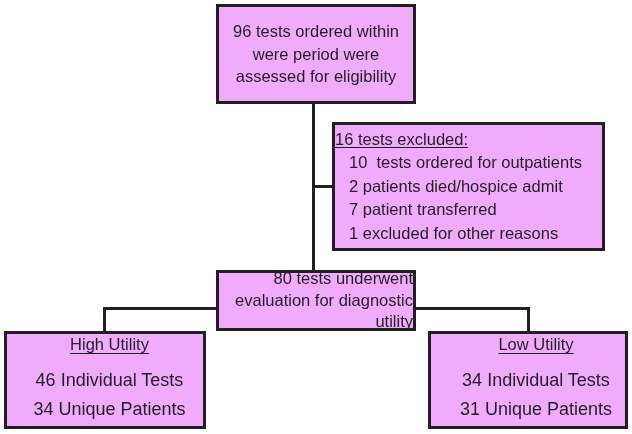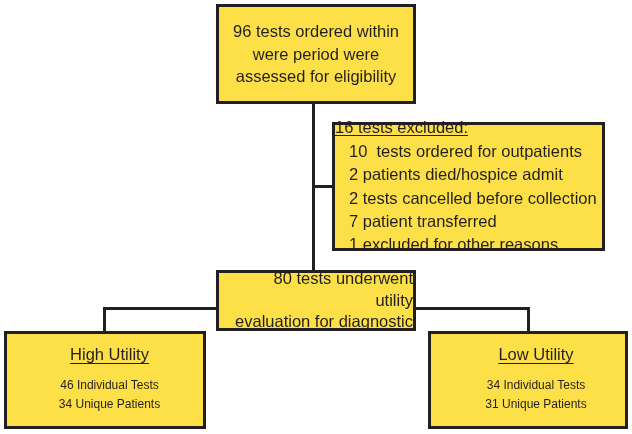--- a/index.html
+++ b/index.html
@@ -16,21 +16,21 @@
     position: relative;
     width: 632px;
     height: 434px;
     background: #ffffff;
     overflow: hidden;
   }
   .box {
     position: absolute;
     box-sizing: border-box;
     border: 3px solid #231f20;
-    background: #fde047;
+    background: #f0abfc;
     display: flex;
     flex-direction: column;
     align-items: center;
     justify-content: center;
     z-index: 2;
   }
   .box-line {
     display: block;
     width: 100%;
     text-align: center;
@@ -98,21 +98,21 @@
   }
   .outcome-title {
     font-size: 16.5px;
     line-height: 1.2;
     text-decoration: underline;
     text-underline-offset: 3px;
     margin-bottom: 11px;
     white-space: nowrap;
   }
   .outcome-line {
-    font-size: 12px;
+    font-size: 18px;
     line-height: 1.62;
     white-space: nowrap;
   }
   
   .conn {
     position: absolute;
     background: #231f20;
     z-index: 1;
   }
   #conn-trunk-vertical {
@@ -167,29 +167,28 @@
   <div class="box" id="box-screened">
     <span class="box-line">96 tests ordered within</span>
     <span class="box-line">were period were</span>
     <span class="box-line">assessed for eligibility</span>
   </div>
 
   <div class="box" id="box-excluded">
     <span class="excl-title">16 tests excluded:</span>
     <span class="excl-item">10  tests ordered for outpatients</span>
     <span class="excl-item">2 patients died/hospice admit</span>
-    <span class="excl-item">2 tests cancelled before collection</span>
     <span class="excl-item">7 patient transferred</span>
     <span class="excl-item">1 excluded for other reasons</span>
   </div>
 
   <div class="box" id="box-evaluated">
     <span class="box-line">80 tests underwent</span>
+    <span class="box-line">evaluation for diagnostic</span>
     <span class="box-line">utility</span>
-    <span class="box-line">evaluation for diagnostic</span>
   </div>
 
   <div class="box" id="box-high">
     <span class="outcome-title">High Utility</span>
     <span class="outcome-line">46 Individual Tests</span>
     <span class="outcome-line">34 Unique Patients</span>
   </div>
 
   <div class="box" id="box-low">
     <span class="outcome-title">Low Utility</span>

